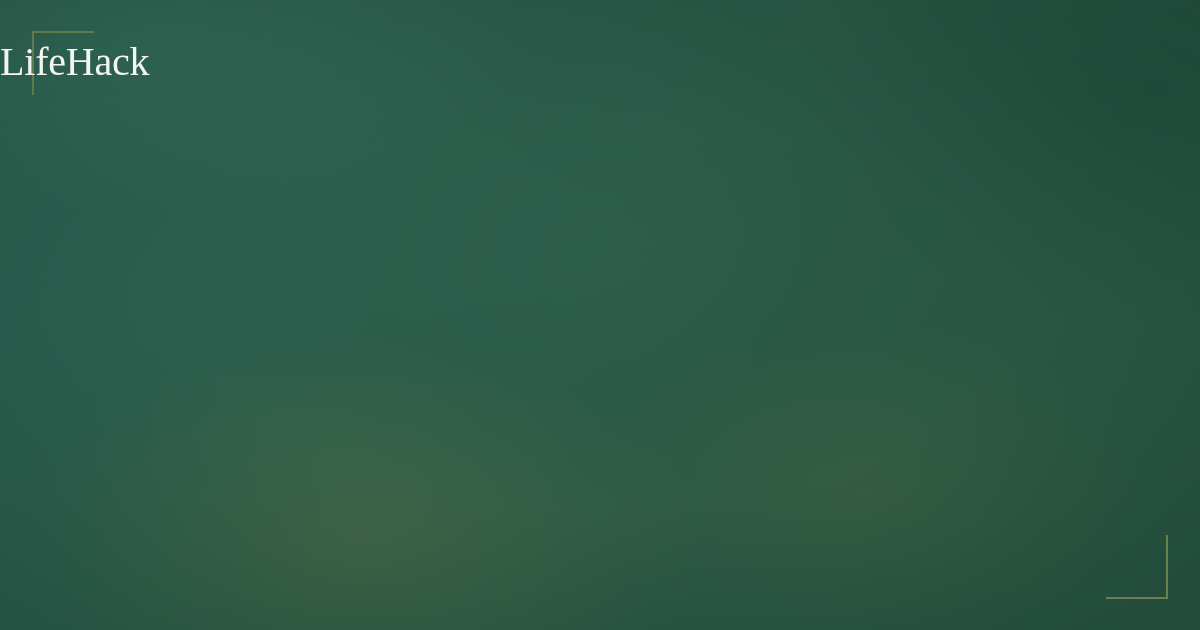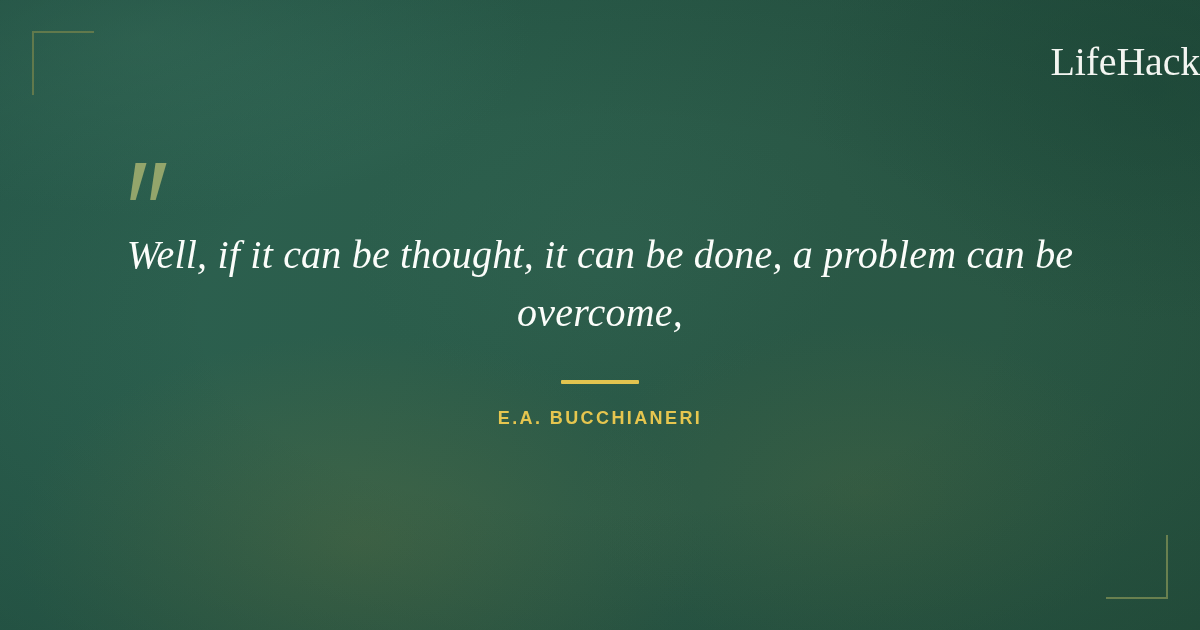--- a/index.html
+++ b/index.html
@@ -85,21 +85,21 @@
     border-bottom: 2px solid #69804f;
     border-right: 2px solid #69804f;
   }
 
   
   .brand {
     position: absolute;
     top: 40px;
     left: 0;
     width: 100%;
-    text-align: right;
+    text-align: left;
     font-family: "Liberation Serif", "DejaVu Serif", serif;
     font-size: 40px;
     line-height: 44px;
     letter-spacing: -0.2px;
     color: #f3f5f1;
     font-weight: 400;
   }
 
   
   .quote-wrap {
@@ -157,30 +157,14 @@
   <div class="bg-glow-c"></div>
   <div class="bg-glow-d"></div>
   <div class="bg-glow-e"></div>
   <div class="bg-vignette"></div>
 
   <div class="corner corner-tl"></div>
   <div class="corner corner-br"></div>
 
   <div class="brand">LifeHack</div>
 
-  <div class="quote-wrap">
-
-    <div class="quote-mark">
-      <svg width="54" height="50" viewBox="0 0 54 50" aria-hidden="true">
-        <path d="M8 3 L19 3 L14 40 L8.5 40 Z" fill="#93a56b" transform="skewX(-9)"></path>
-        <path d="M28 3 L39 3 L34 40 L28.5 40 Z" fill="#93a56b" transform="skewX(-9)"></path>
-      </svg>
-    </div>
-
-    <div class="quote-text">Well,  if it can be thought, it can be done, a problem can be overcome,</div>
-
-    <div class="divider"></div>
-
-    <div class="author">E.A. BUCCHIANERI</div>
-
-  </div>
 
 </div>
 
 </body></html>

